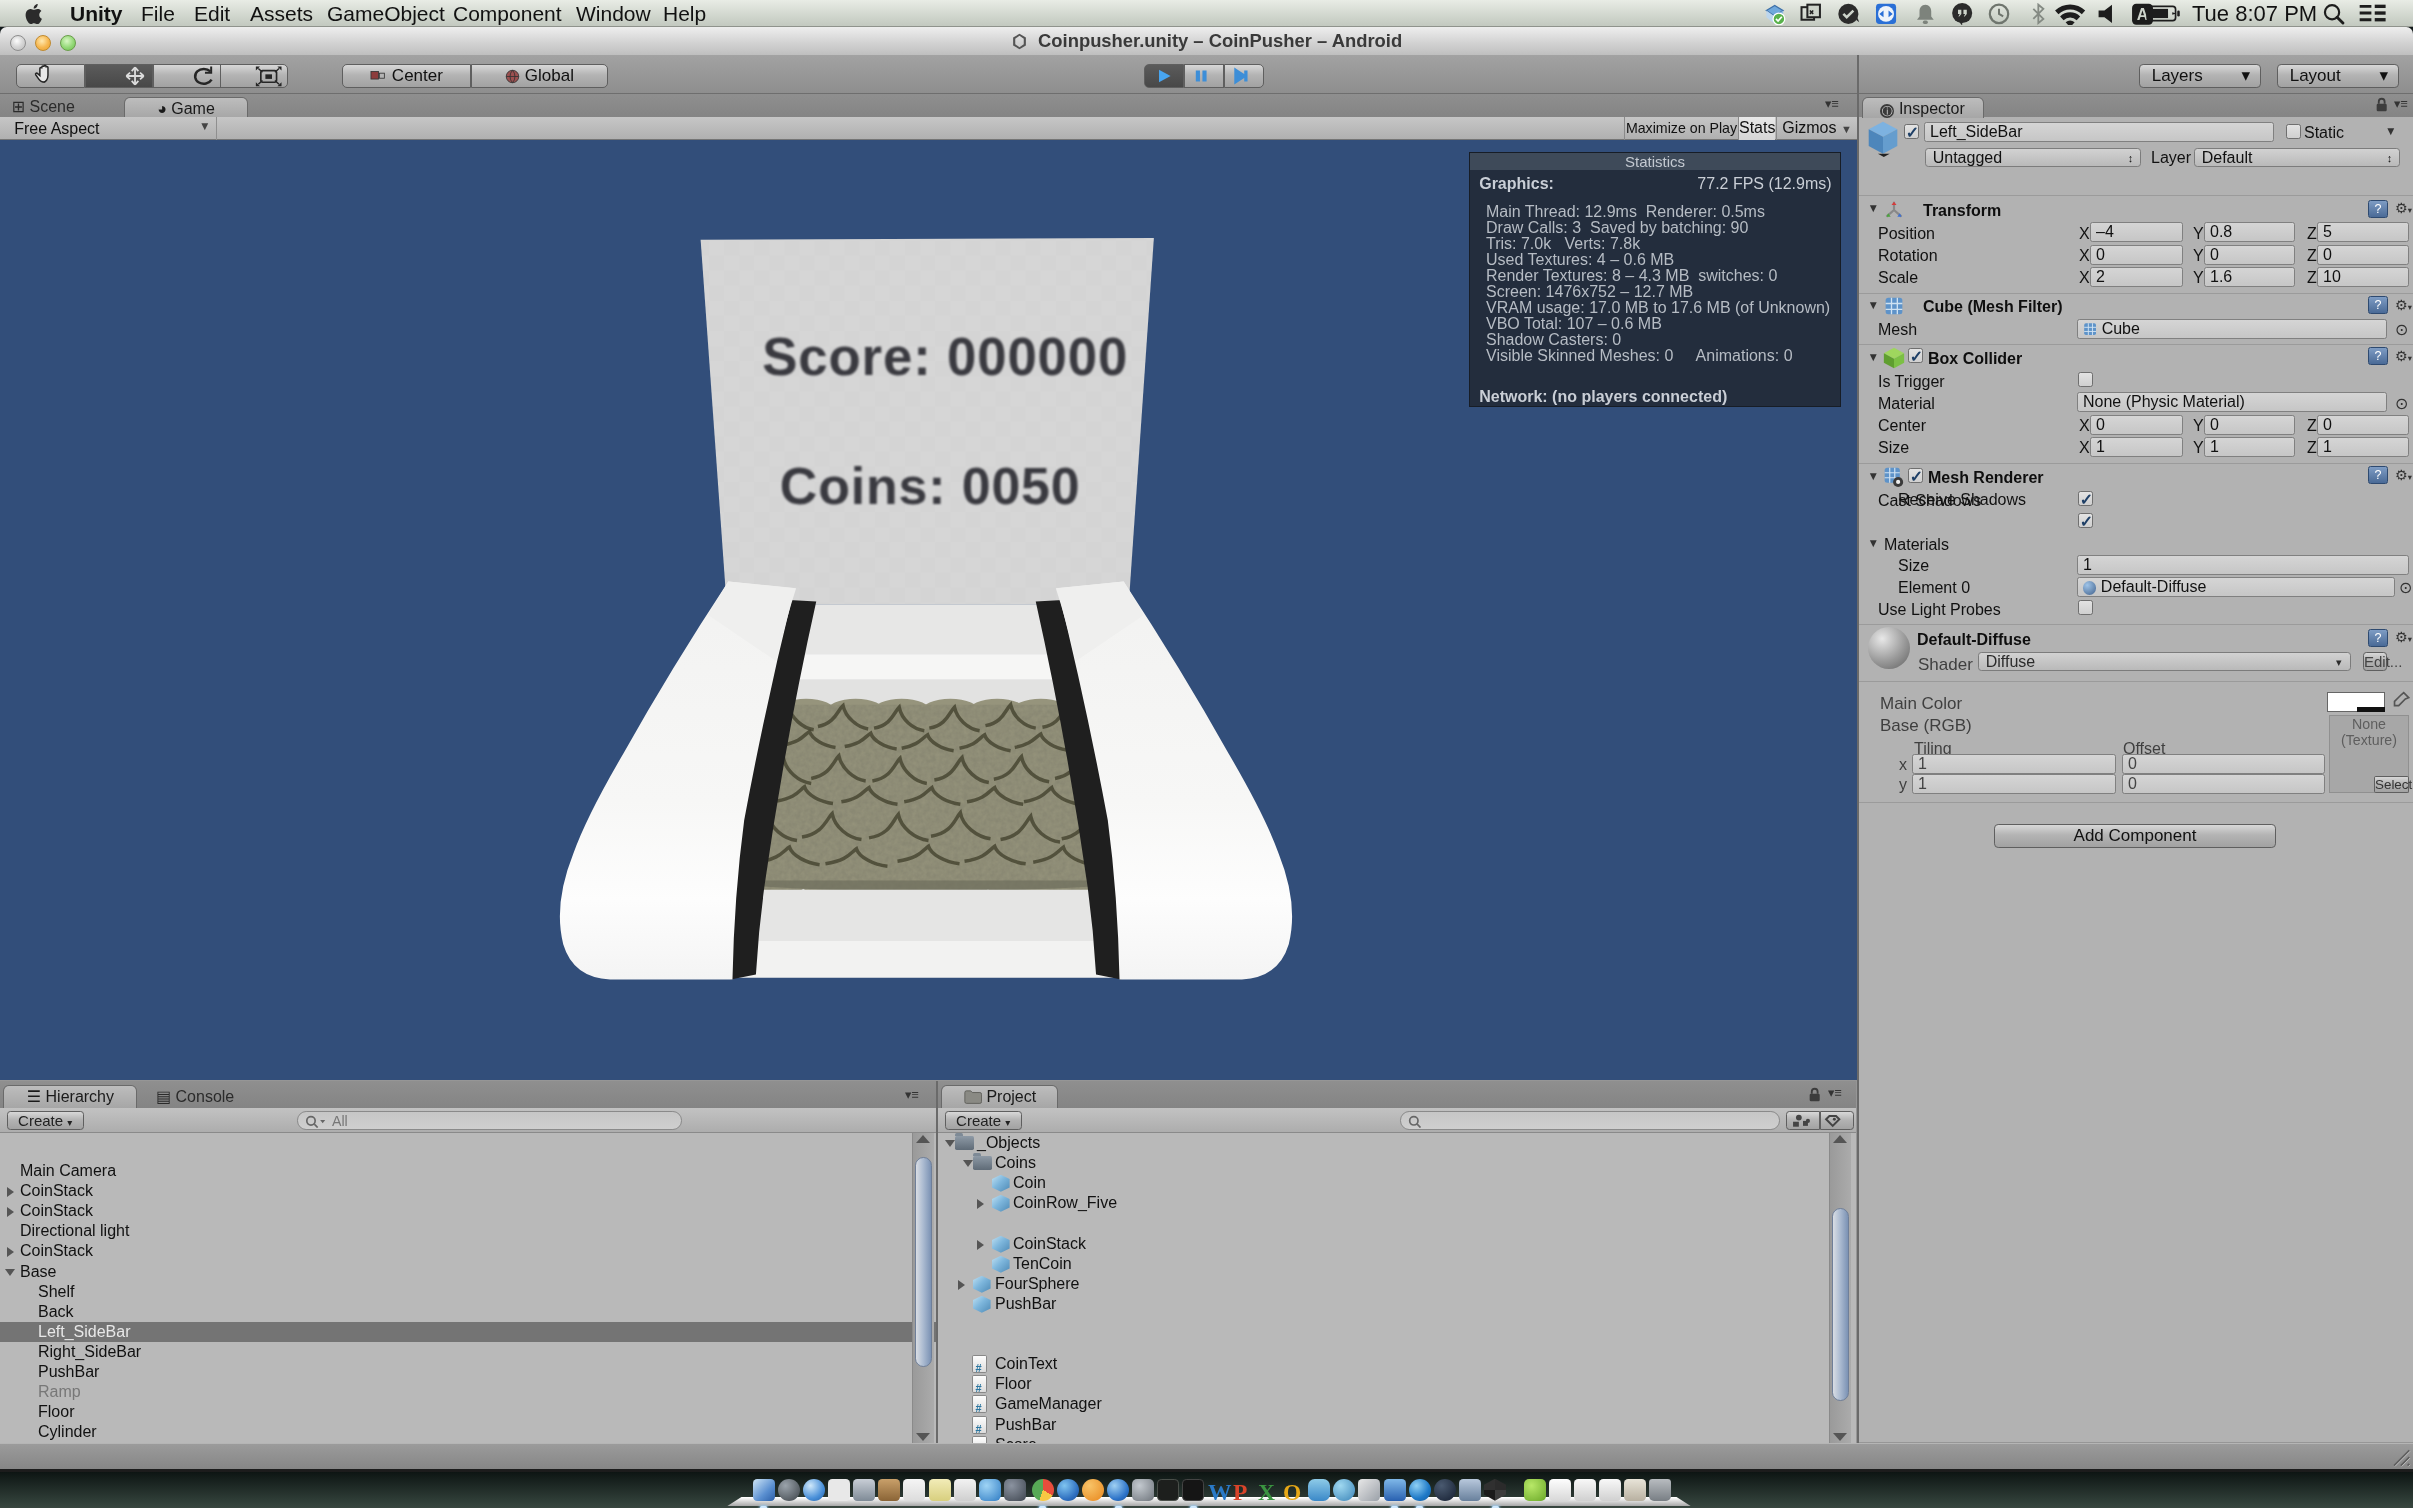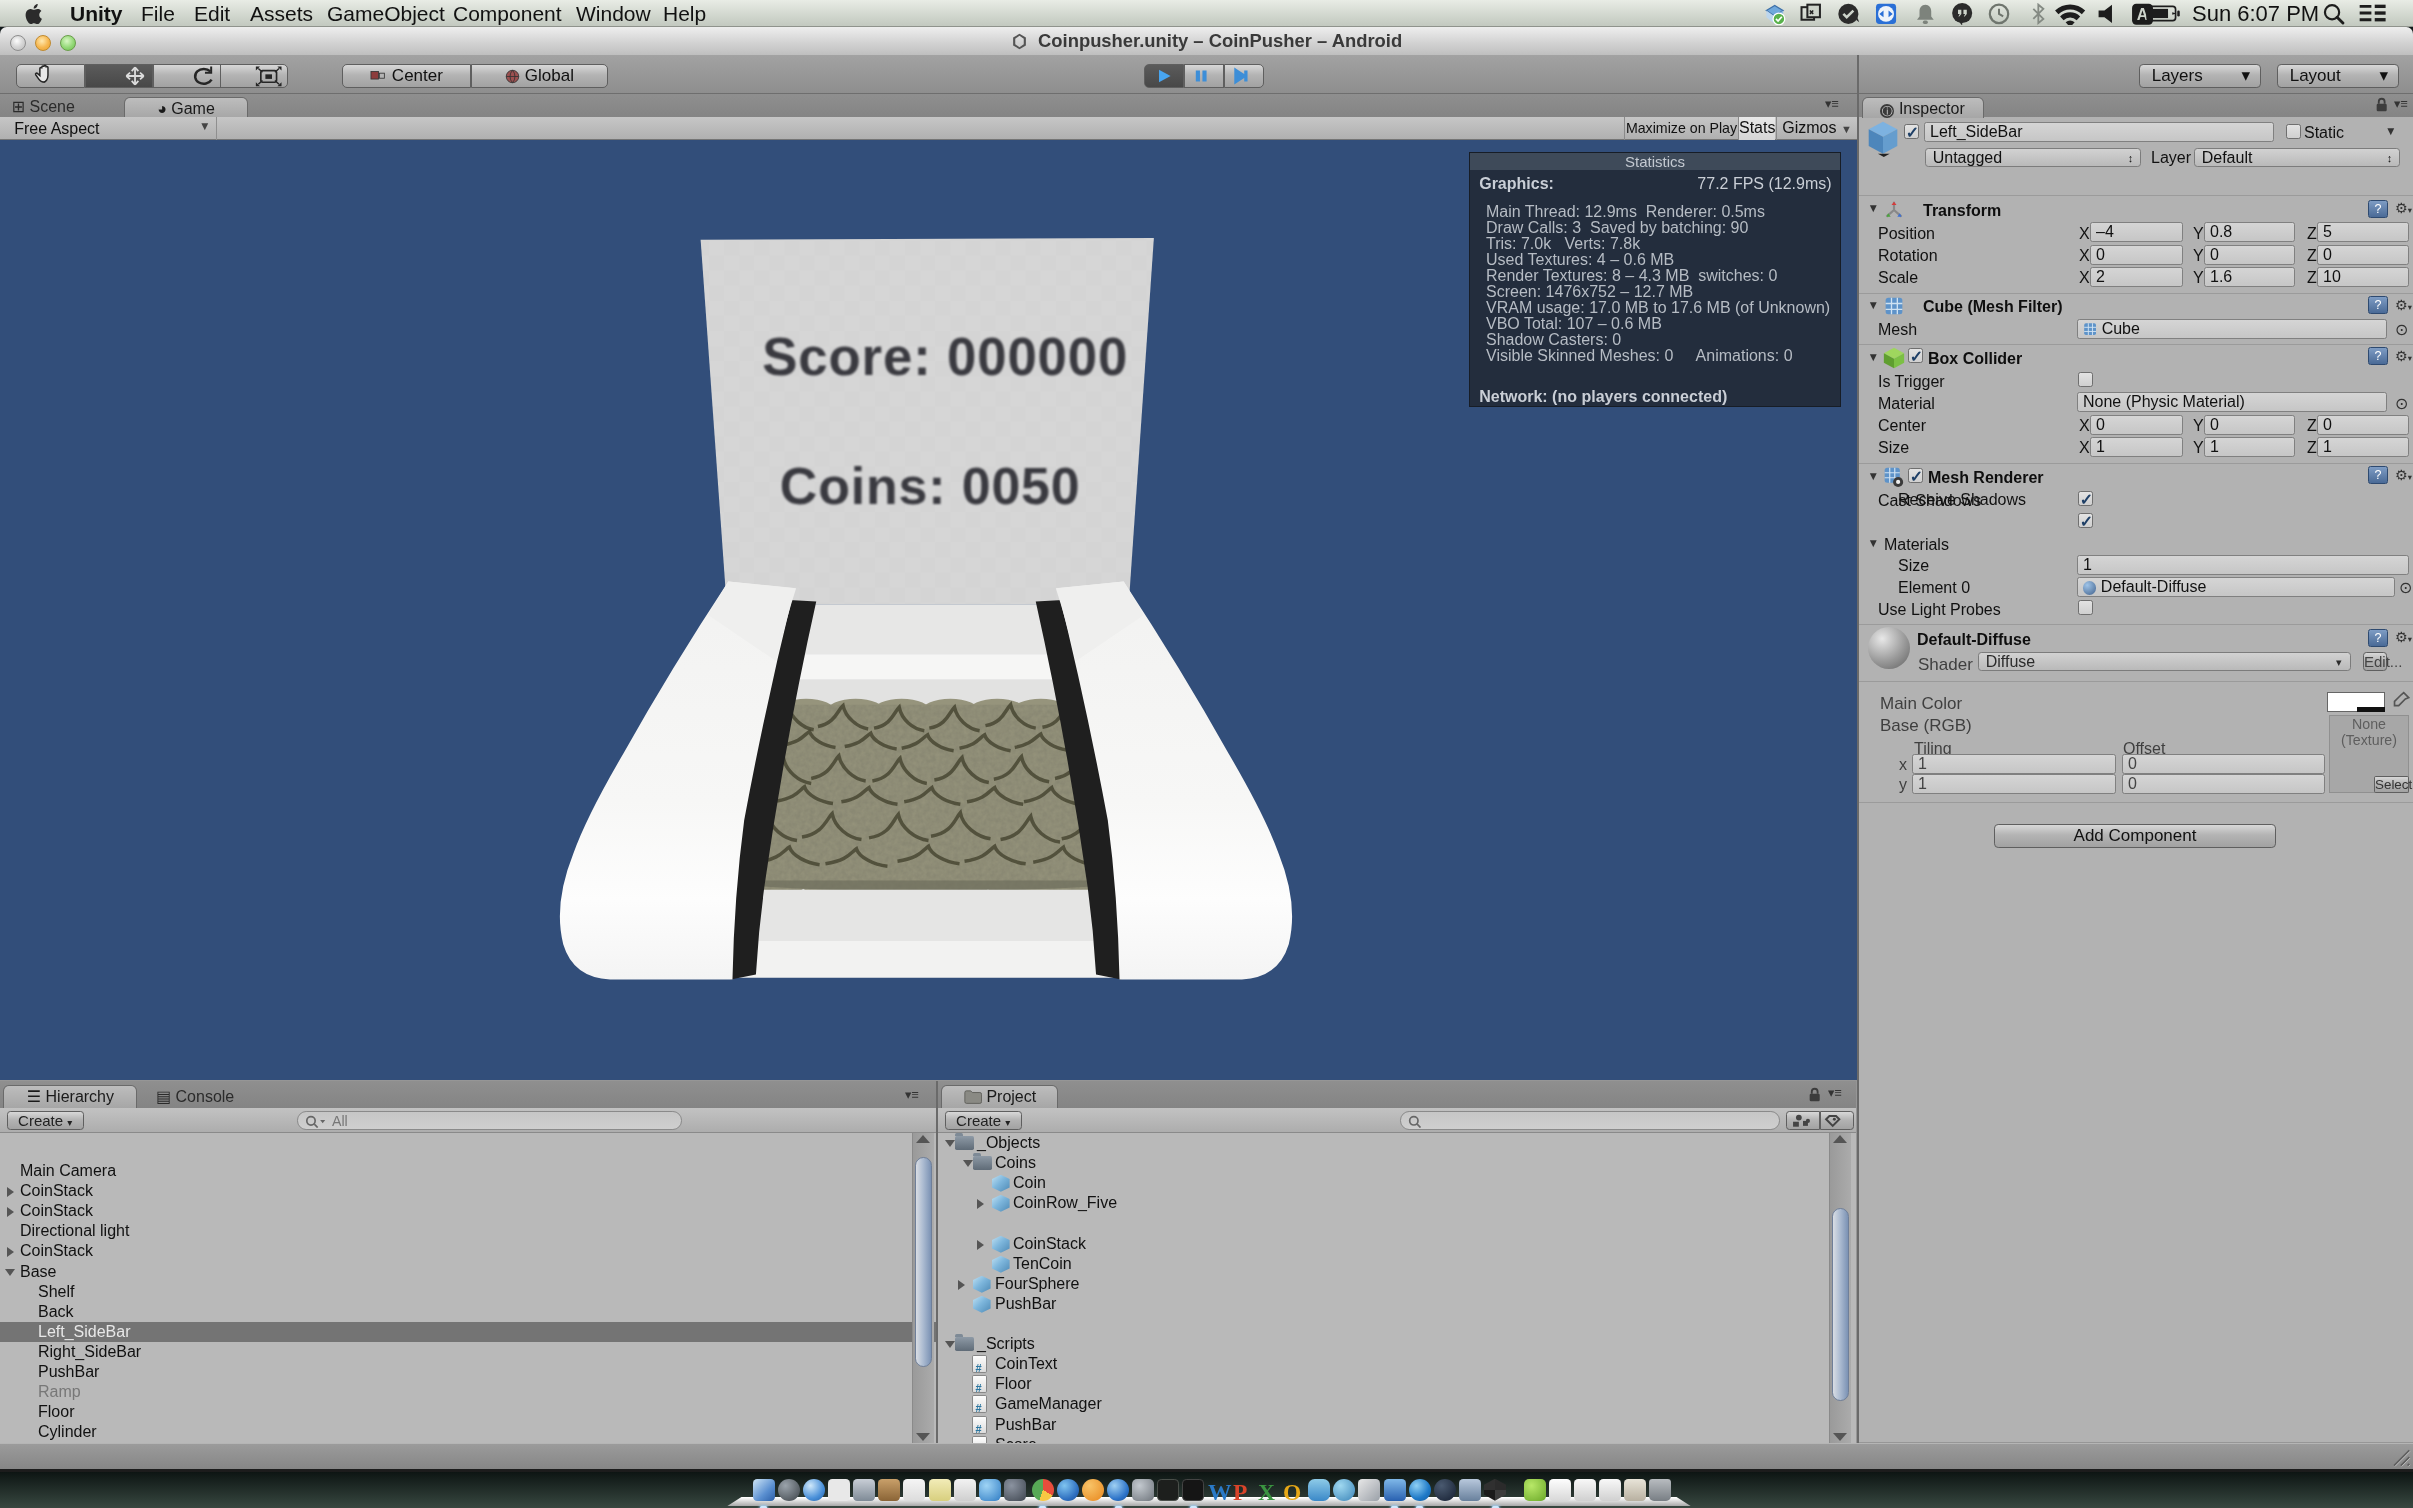--- a/index.html
+++ b/index.html
@@ -207,21 +207,21 @@
       </g>
 
       <g transform="translate(716,2)">
         <path d="M0 2 h14 M0 10 h14 M0 18 h14" stroke="#1d1d1d" stroke-width="3.4"></path>
         <path d="M18 2 h14 M18 10 h14 M18 18 h14" stroke="#1d1d1d" stroke-width="3.4" opacity="0"></path>
         <rect x="18" y="0" width="13" height="4" fill="#1d1d1d"></rect>
         <rect x="18" y="8" width="13" height="4" fill="#1d1d1d"></rect>
         <rect x="18" y="16" width="13" height="4" fill="#1d1d1d"></rect>
       </g>
     </svg>
-    <span class="mi" style="left:2192px;font-size:22px">Sun 6:07 PM</span>
+    <span class="mi" style="left:2192px;font-size:22px">Tue 8:07 PM</span>
   </div>
 
   <div id="titlebar" class="abs"></div>
   <div class="tl" style="left:10px;background:radial-gradient(circle at 5.9px 5px,#fdfdfd,#d8d8d8 45%,#b9b9b9);border:0.8px solid #8e8e8e;"></div>
   <div class="tl" style="left:35px;background:radial-gradient(circle at 5.9px 5px,#ffe9b0,#f6b64e 55%,#e8a02c);border:0.8px solid #c08a2e;"></div>
   <div class="tl" style="left:60px;background:radial-gradient(circle at 5.9px 5px,#d8f7c4,#93d877 55%,#6cbf4e);border:0.8px solid #6a9e4a;"></div>
   <div id="titletext"><svg width="17" height="17" viewBox="0 0 24 24" style="vertical-align:-2.5px">
         <path fill="#555" d="M12 1 L21 6.5 V17.5 L12 23 L3 17.5 V6.5 Z M12 4 L6 8 v8 l6 4 l6-4 V8 Z"></path>
       </svg>&nbsp; Coinpusher.unity – CoinPusher – Android</div>
 
@@ -455,21 +455,20 @@
       </div>
       <div class="abs" style="left:0;top:52px;width:918px;height:310px;overflow:hidden;">
         <div class="row" style="top:0px;"><span class="tri" style="left:6.7px;top:6.7px;border-top:7.5px solid #555;border-left:5px solid transparent;border-right:5px solid transparent;"></span><span class="fol" style="left:17px"></span><span style="margin-left:39px">_Objects</span></div>
         <div class="row" style="top:20px;"><span class="tri" style="left:25px;top:6.7px;border-top:7.5px solid #555;border-left:5px solid transparent;border-right:5px solid transparent;"></span><span class="fol" style="left:35px"></span><span style="margin-left:57px">Coins</span></div>
         <div class="row" style="top:40px;"><span class="cub" style="left:54px"></span><span style="margin-left:75px">Coin</span></div>
         <div class="row" style="top:60px;"><span class="tri" style="left:39px;top:5.9px;border-left:7.5px solid #555;border-top:5px solid transparent;border-bottom:5px solid transparent;"></span><span class="cub" style="left:54px"></span><span style="margin-left:75px">CoinRow_Five</span></div>
         <div class="row" style="top:101px;"><span class="tri" style="left:39px;top:5.9px;border-left:7.5px solid #555;border-top:5px solid transparent;border-bottom:5px solid transparent;"></span><span class="cub" style="left:54px"></span><span style="margin-left:75px">CoinStack</span></div>
         <div class="row" style="top:121px;"><span class="cub" style="left:54px"></span><span style="margin-left:75px">TenCoin</span></div>
         <div class="row" style="top:141px;"><span class="tri" style="left:20px;top:5.9px;border-left:7.5px solid #555;border-top:5px solid transparent;border-bottom:5px solid transparent;"></span><span class="cub" style="left:35px"></span><span style="margin-left:57px">FourSphere</span></div>
         <div class="row" style="top:161px;"><span class="cub" style="left:35px"></span><span style="margin-left:57px">PushBar</span></div>
-        <div class="row" style="top:201px;"><span class="tri" style="left:6.7px;top:6.7px;border-top:7.5px solid #555;border-left:5px solid transparent;border-right:5px solid transparent;"></span><span class="fol" style="left:17px"></span><span style="margin-left:39px">_Scripts</span></div>
         <div class="row" style="top:221px;"><span class="cs" style="left:34px"></span><span style="margin-left:57px">CoinText</span></div>
         <div class="row" style="top:241px;"><span class="cs" style="left:34px"></span><span style="margin-left:57px">Floor</span></div>
         <div class="row" style="top:261px;"><span class="cs" style="left:34px"></span><span style="margin-left:57px">GameManager</span></div>
         <div class="row" style="top:282px;"><span class="cs" style="left:34px"></span><span style="margin-left:57px">PushBar</span></div>
         <div class="row" style="top:302px;"><span class="cs" style="left:34px"></span><span style="margin-left:57px">Score</span></div>
       </div>
 
       <div class="abs" style="left:891px;top:52px;width:22px;height:310px;background:linear-gradient(90deg,#9a9a9a,#ababab);border-left:0.8px solid #8a8a8a;">
         <div class="abs" style="left:2.5px;top:1.7px;width:0;height:0;border-bottom:8.4px solid #555;border-left:7.5px solid transparent;border-right:7.5px solid transparent;margin-left:0.8px;"></div>
         <div class="abs" style="left:1.7px;top:75px;width:17px;height:193px;border-radius:8.4px;background:linear-gradient(90deg,#d9dde3,#aebdd2 45%,#7b92b4);border:0.8px solid #6f7f99;"></div>

